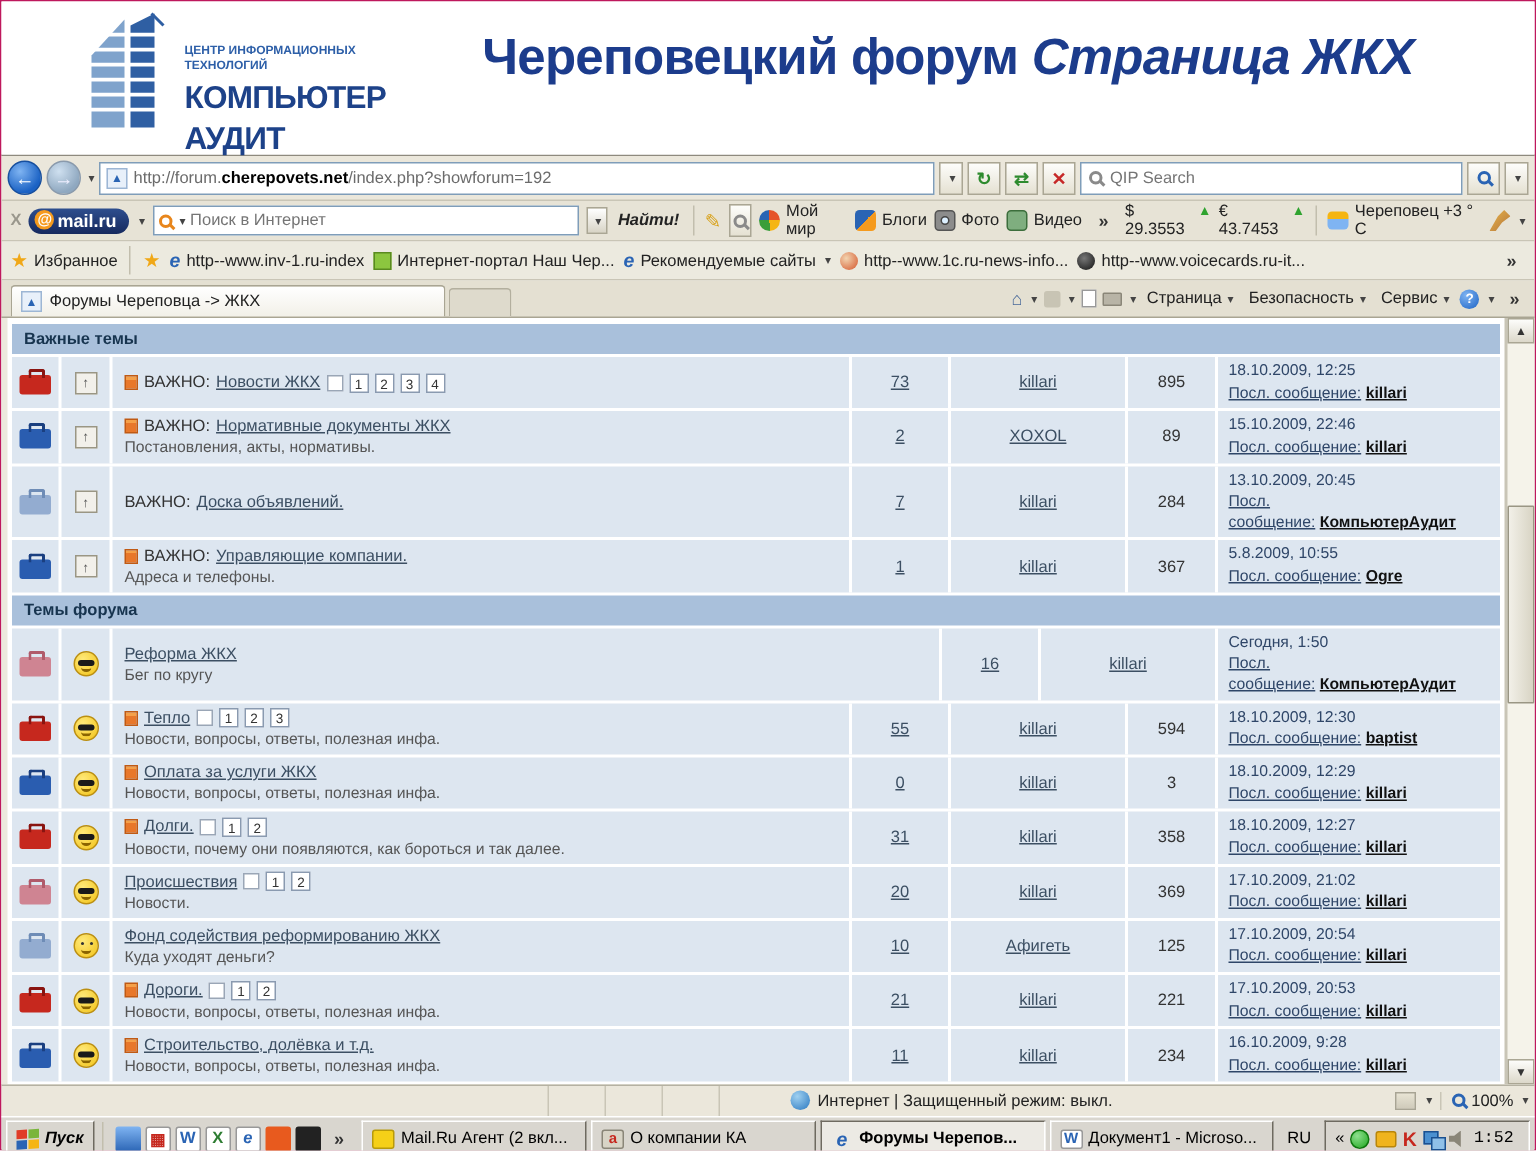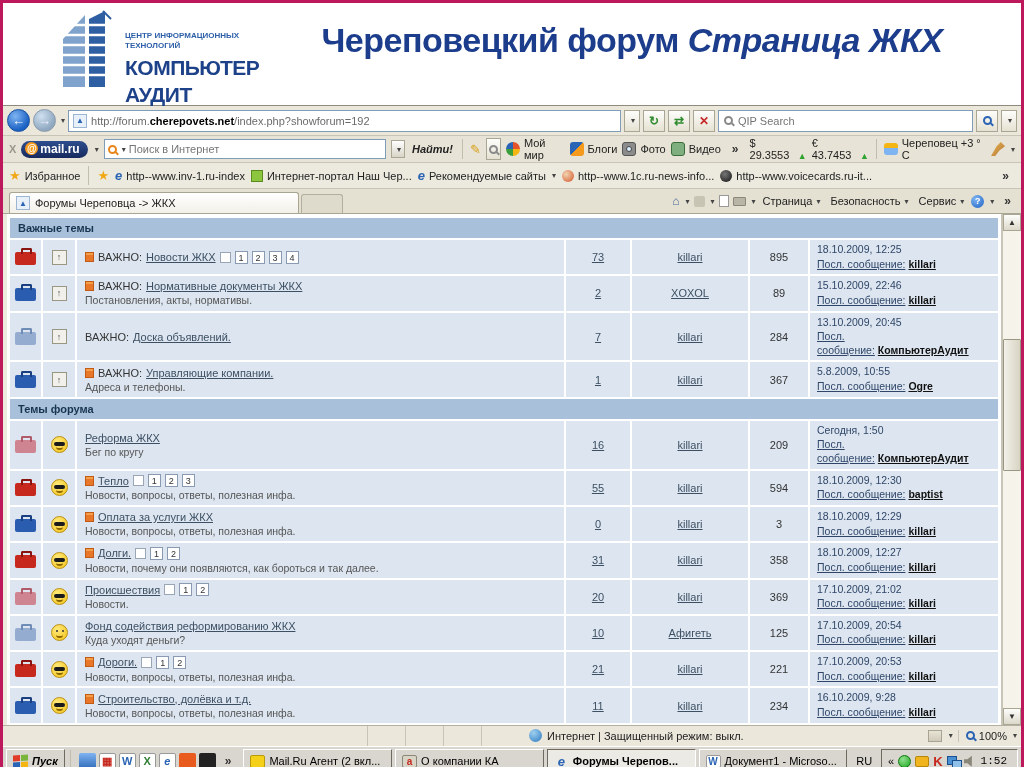--- a/index.html
+++ b/index.html
@@ -1,18 +1,18 @@
 <!DOCTYPE html>
 <html><head>
 <meta charset="utf-8">
 <style>
   * { margin:0; padding:0; box-sizing:border-box; }
   html,body { width:1024px; height:767px; overflow:hidden; background:#fff;
               font-family:"Liberation Sans", sans-serif; }
-  .slide { width:1024px; height:767px; border:3px solid #be185d; display:flex; flex-direction:column; background:#fff; }
+  .slide { width:1024px; height:767px; border:1px solid #be185d; display:flex; flex-direction:column; background:#fff; }
 
   
   .pres-header { height:102px; background:#fff; position:relative; flex:0 0 auto; }
   .logo-wrap { position:absolute; left:56px; top:6px; display:flex; gap:8px; }
   .logo-mark { width:58px; height:88px; }
   .logo-text { padding-top:22px; }
   .logo-small { font-size:8px; font-weight:bold; color:#2d5fa8; line-height:1.25; width:120px; text-transform:uppercase; }
   .logo-name { font-size:21px; font-weight:bold; color:#1d4289; line-height:1.0; margin-top:6px; letter-spacing:-0.5px; }
   .pres-title { position:absolute; left:250px; right:10px; top:18px; text-align:center;
                 font-size:34px; font-weight:bold; color:#1c3c8c; letter-spacing:-0.5px; white-space:nowrap; }
@@ -57,21 +57,21 @@
   .dd-btn { width:15px; height:18px; background:linear-gradient(#fff,#d8d4c6); border:1px solid #aaa694; font-size:8px; display:flex; align-items:center; justify-content:center; }
   .mr-find { font-weight:bold; font-style:italic; color:#222; padding:0 2px; }
   .tb-ico { width:14px; height:14px; border-radius:3px; display:inline-block; flex:0 0 auto; }
   .ico-pencil { color:#d8a016; font-size:13px; }
   .ico-mymir { background:conic-gradient(#e5532a 0 25%, #f5b512 0 50%, #3a9e3a 0 75%, #2a64b4 0); border-radius:50%; }
   .ico-blog { background:linear-gradient(135deg,#2a64b4 50%,#f59a1d 50%); }
   .ico-photo { background:#8c8c8c; border:1px solid #555; position:relative; }
   .ico-photo::after { content:""; position:absolute; inset:3px; border-radius:50%; background:#dcefff; border:1px solid #444; }
   .ico-video { background:#7fae7f; border:1px solid #3c6e3c; }
   .mr-item { display:flex; align-items:center; gap:4px; color:#222; }
-  .cur { color:#222; display:flex; align-items:flex-end; gap:3px; }
+  .cur { color:#222; display:flex; align-items:flex-start; gap:3px; }
   .tri-up { color:#2fa32f; font-size:9px; }
   .ico-weather { width:15px; height:12px; background:linear-gradient(#f5b512 40%, #7fb4f2 40%); border-radius:3px; }
   .ico-brush { width:14px; height:14px; background:linear-gradient(135deg,#e8b64c,#b4743a); clip-path:polygon(0 100%,40% 30%,70% 0,100% 30%,60% 60%,30% 100%); }
 
   
   .row-favs { height:26px; padding:0 6px; gap:6px; background:#eceadf; }
   .star { color:#f0a818; font-size:13px; }
   .fav-item { display:flex; align-items:center; gap:4px; color:#222; }
   .ico-e { color:#2a64b4; font-weight:bold; font-style:italic; font-size:13px; }
   .ico-green { width:12px; height:12px; background:#8cc63f; border:1px solid #5a8a20; }
@@ -499,23 +499,20 @@
                   <span class="t-link">Реформа ЖКХ</span>
                 </div>
                 <div class="t-desc">Бег по кругу</div>
               </div>
               <div class="cell c-replies">
                 <span class="num-link">16</span>
               </div>
               <div class="cell c-author">
                 <span class="author-link">killari</span>
               </div>
-              <div class="cell c-views">
-                <span class="views-txt">209</span>
-              </div>
               <div class="cell c-last">
                 <div>Сегодня, 1:50</div>
                 <div><span class="last-label">Посл. сообщение:</span><span class="last-name">КомпьютерАудит</span></div>
               </div>
             </div>
             <div class="trow">
               <div class="cell c-folder">
                 <div class="case red"></div>
               </div>
               <div class="cell c-marker">

